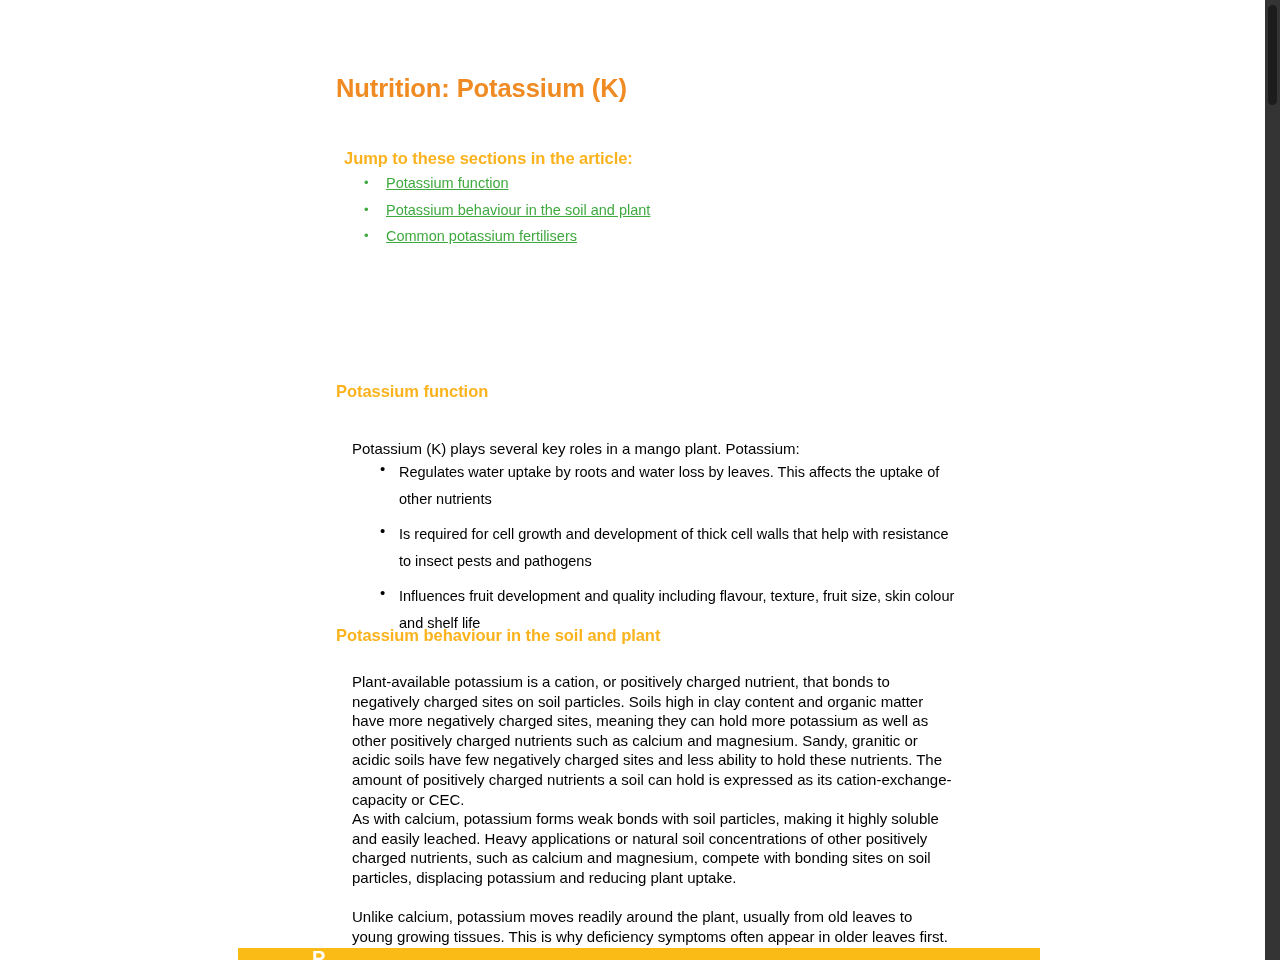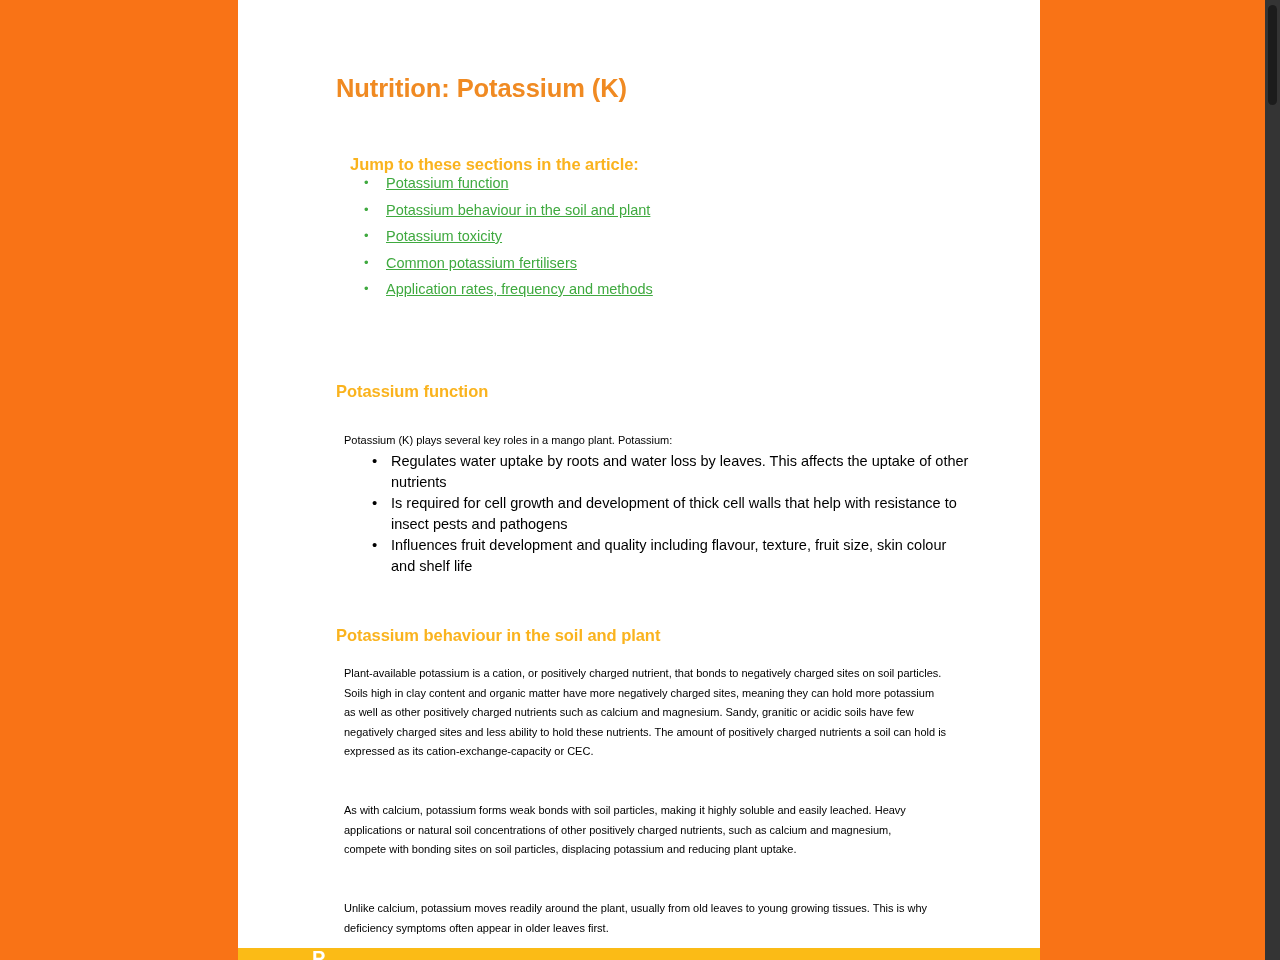--- a/index.html
+++ b/index.html
@@ -15,21 +15,21 @@
     position: relative;
   }
 
   
   #viewport {
     position: absolute;
     left: 0;
     top: 0;
     width: 1280px;
     height: 960px;
-    background: #f97316;
+    background: #ffffff;
   }
 
   
   #page-sheet {
     position: absolute;
     left: 238px;
     top: 0;
     width: 802px;
     height: 948px;
     background: #ffffff;
@@ -61,21 +61,21 @@
     position: absolute;
     top: 73px;
     left: 0;
     letter-spacing: -0.1px;
   }
 
   h2.jump-heading {
     font-size: 16.5px;
     font-weight: bold;
     color: #fab31e;
-    margin: 14px;
+    margin: 8px;
     position: absolute;
     top: 141px;
     left: 0;
     letter-spacing: -0.05px;
   }
 
   ul.jump-list {
     position: absolute;
     top: 170px;
     left: 14px;
@@ -114,24 +114,24 @@
     margin: 0;
     position: absolute;
     left: 0;
     letter-spacing: -0.05px;
   }
 
   h3#h-function  { top: 382px; }
   h3#h-behaviour { top: 626px; }
 
   p.body-text {
-    font-size: 11px;
+    font-size: 15px;
     line-height: 19.6px;
     color: #000;
-    margin: 8px;
+    margin: 16px;
     position: absolute;
     left: 0;
     width: 606px;
   }
 
   p#p-intro      { top: 423px; }
   p#p-behav-1    { top: 656px; width: 604px; }
   p#p-behav-2    { top: 793px; width: 590px; }
   p#p-behav-3    { top: 891px; width: 604px; }
 
@@ -141,23 +141,23 @@
     top: 451px;
     margin: 0;
     padding: 0 0 0 25px;
     list-style: none;
     width: 580px;
   }
 
   ul.bullet-list li {
     position: relative;
     font-size: 14.5px;
-    line-height: 21px;
-    color: #000;
-    margin: 0;
+    line-height: 27px;
+    color: #000;
+    margin: 8px;
     padding: 0;
   }
 
   ul.bullet-list li::before {
     content: "\2022";
     position: absolute;
     left: -19px;
     top: 0;
     color: #000;
     font-size: 15px;
@@ -214,23 +214,21 @@
     <div id="page-inner">
       <div class="content">
 
         <h1 class="doc-title">Nutrition: Potassium (K)</h1>
 
         <h2 class="jump-heading">Jump to these sections in the article:</h2>
 
         <ul class="jump-list">
           <li><a href="#">Potassium function</a></li>
           <li><a href="#">Potassium behaviour in the soil and plant</a></li>
-          <li><a href="#">Potassium toxicity</a></li>
           <li><a href="#">Common potassium fertilisers</a></li>
-          <li><a href="#">Application rates, frequency and methods</a></li>
         </ul>
 
         <h3 id="h-function" class="section-heading">Potassium function</h3>
 
         <p id="p-intro" class="body-text">Potassium (K) plays several key roles in a mango plant. Potassium:</p>
 
         <ul class="bullet-list">
           <li>Regulates water uptake by roots and water loss by leaves. This affects the uptake of other nutrients</li>
           <li>Is required for cell growth and development of thick cell walls that help with resistance to insect pests and pathogens</li>
           <li>Influences fruit development and quality including flavour, texture, fruit size, skin colour and shelf life</li>

